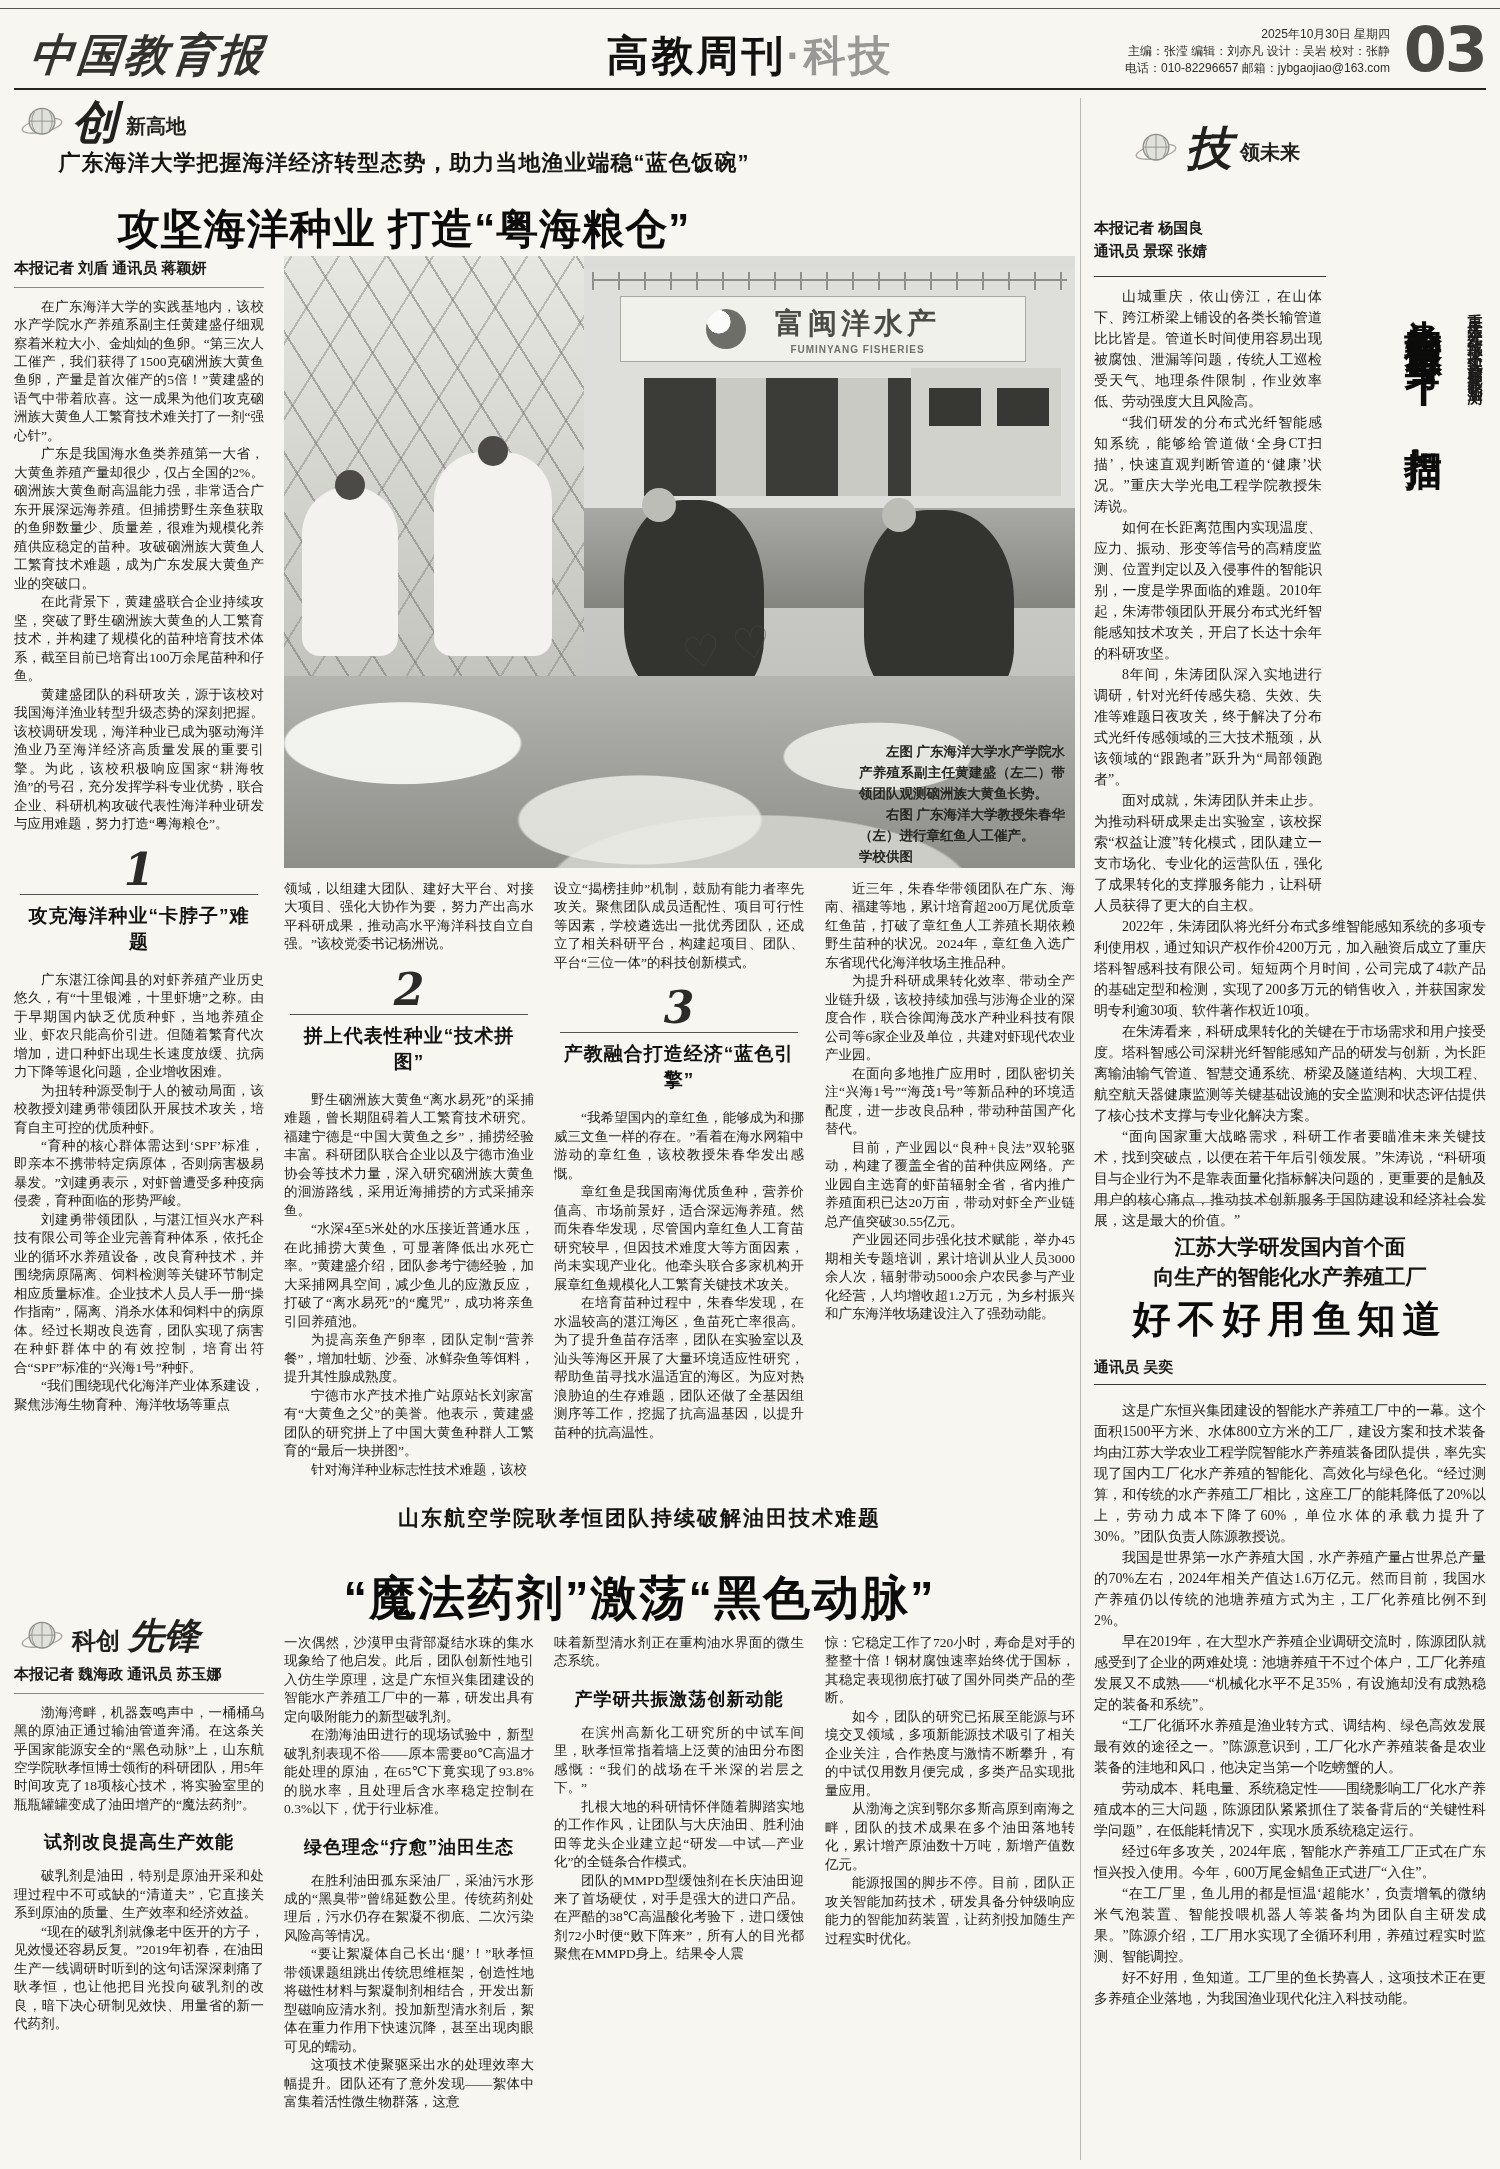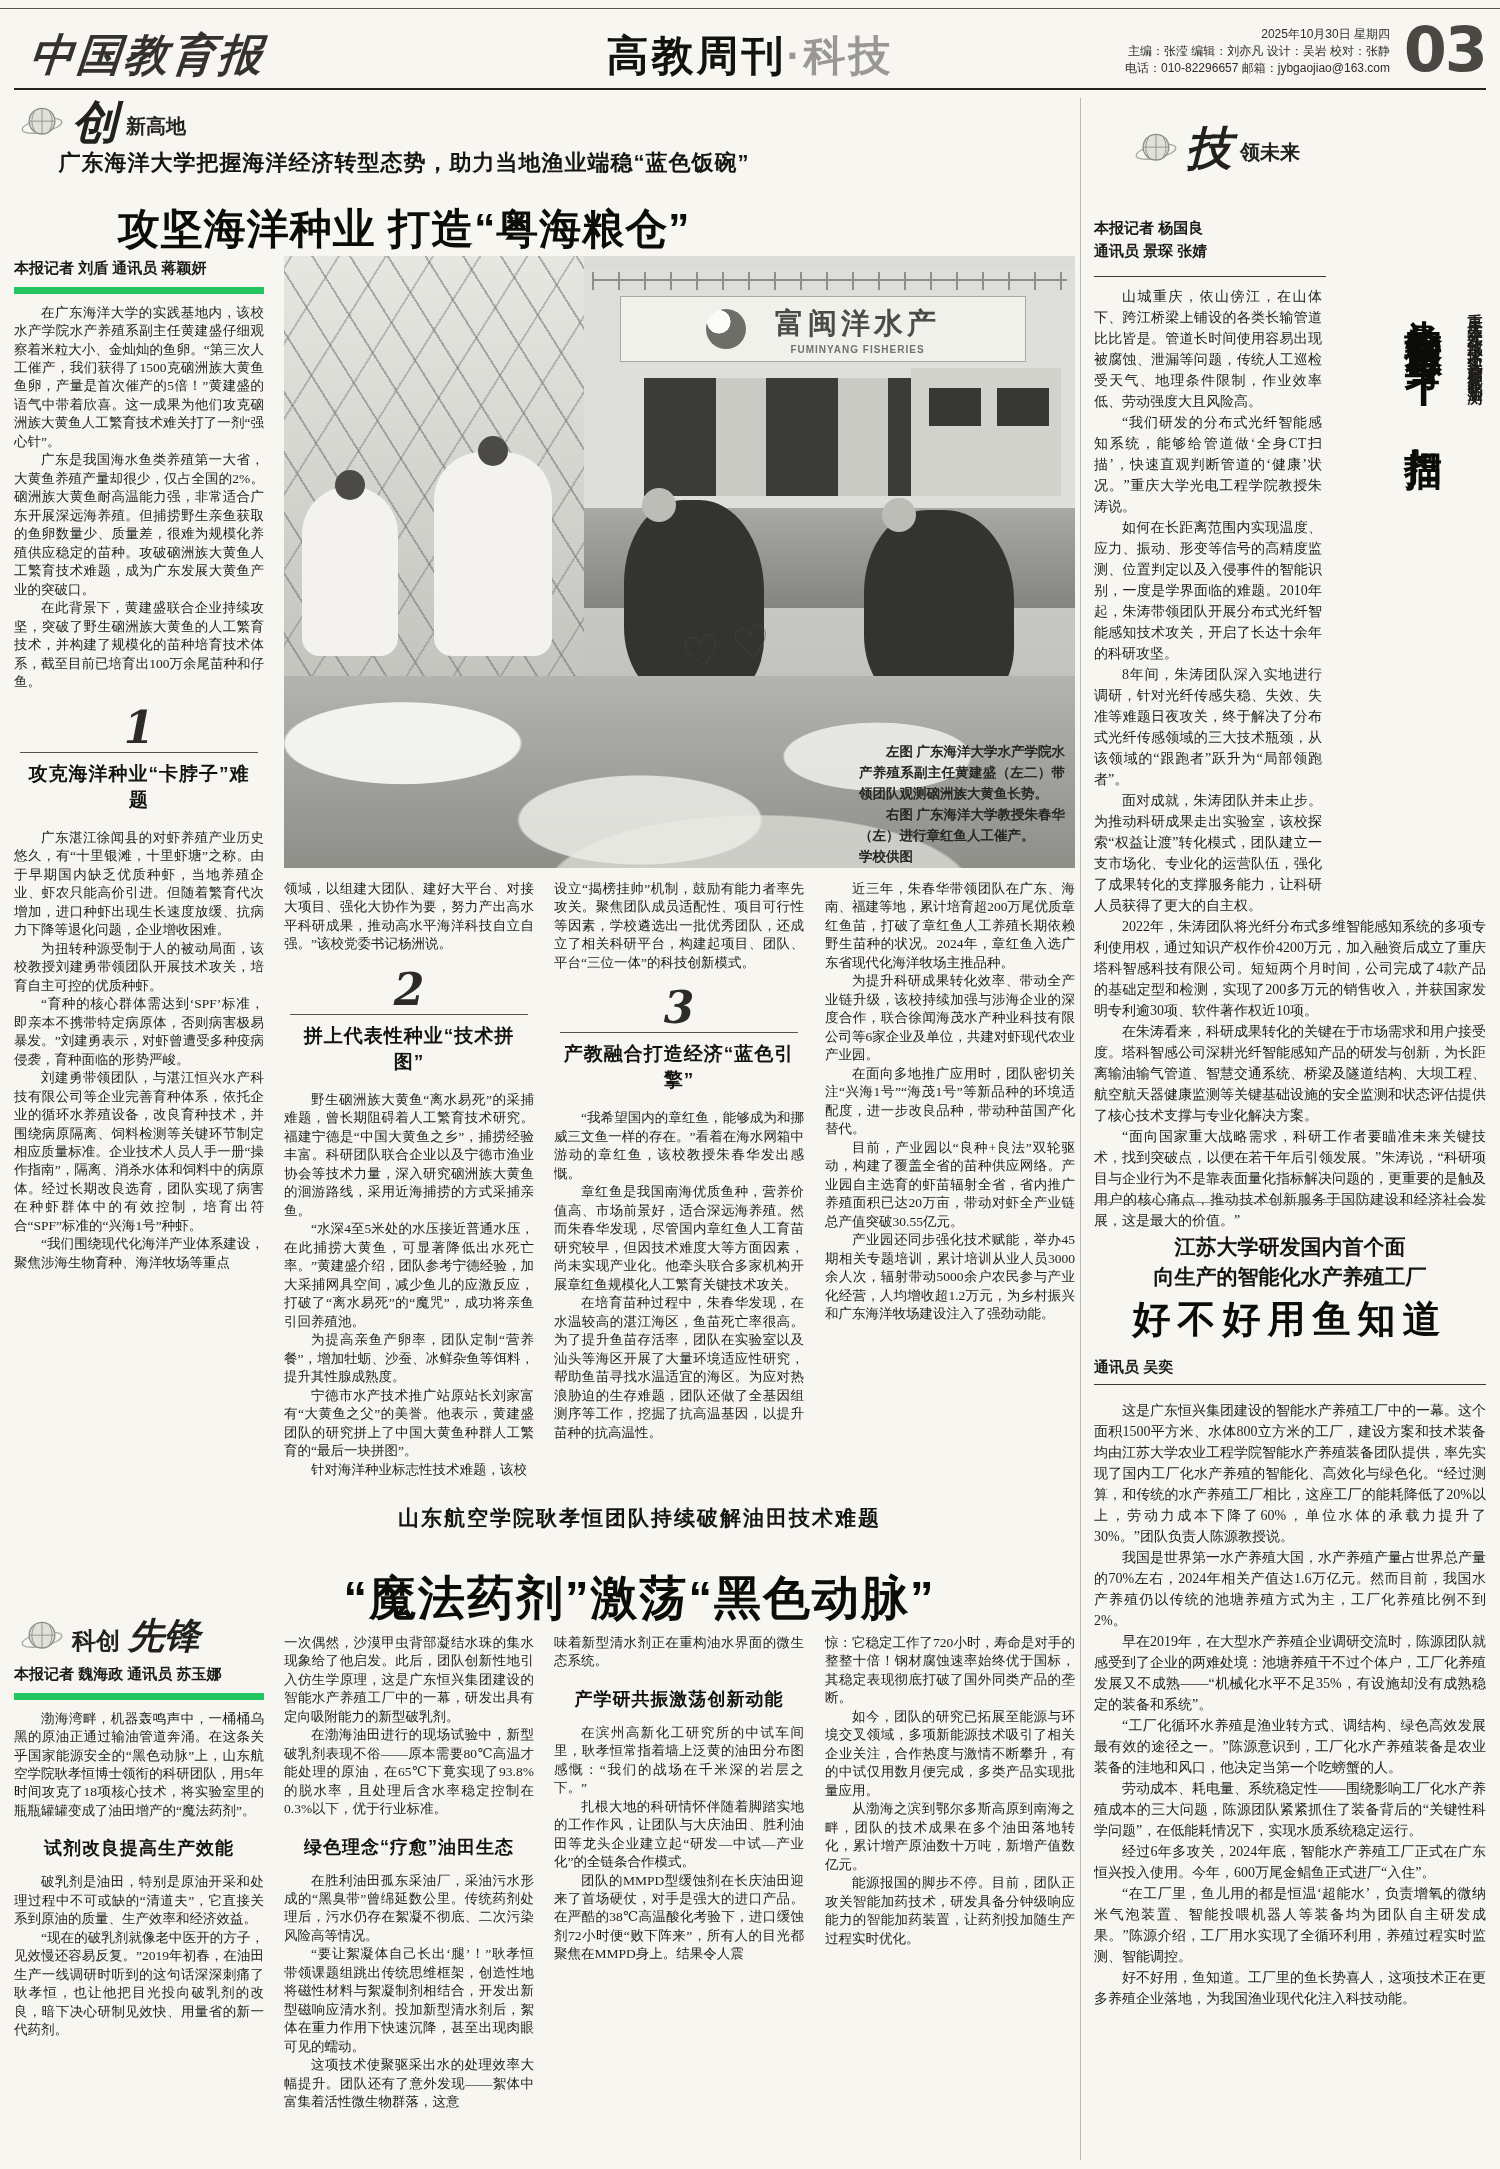--- a/index.html
+++ b/index.html
@@ -41,21 +41,21 @@
 
   
   .main-art{position:absolute;left:14px;top:98px;width:1061px;height:1505px;}
   .ma-badge{position:absolute;left:6px;top:2px;}
   .ma-kicker{position:absolute;left:0;top:50px;width:780px;text-align:center;
              font-family:"Liberation Sans",sans-serif;font-weight:600;font-size:22px;letter-spacing:1px;color:#161512;}
   .ma-headline{position:absolute;left:0;top:80px;width:780px;text-align:center;
              font-family:"Liberation Sans","DejaVu Sans",sans-serif;font-weight:900;font-size:42px;
              line-height:1.1;letter-spacing:1px;color:#0c0c0a;}
   .byline{font-family:"Liberation Sans",sans-serif;font-weight:700;font-size:15px;color:#1c1b18;
-          border-bottom:7px solid #22c55e;padding:2px 0 8px;margin-bottom:10px;}
+          border-bottom:1px solid #22c55e;padding:2px 0 8px;margin-bottom:10px;}
   .ma-col1{left:0;top:158px;width:250px;height:1348px;}
   .ma-col2{left:270px;top:782px;width:250px;height:596px;}
   .ma-col3{left:540px;top:782px;width:250px;height:596px;}
   .ma-col4{left:811px;top:782px;width:250px;height:596px;}
 
   .sec-unit{padding:14px 6px 6px;}
   .sec-num{font-family:"DejaVu Serif","Liberation Serif",serif;font-style:italic;font-weight:700;
            font-size:44px;line-height:1;text-align:center;color:#2c2b28;}
   .sec-rule{border:0;border-top:1px solid #55534e;margin:2px 0 8px;}
   .sec-title{margin:0 0 10px;font-family:"Liberation Sans",sans-serif;font-weight:700;font-size:19px;
@@ -178,20 +178,21 @@
     </div>
 
     <div class="ma-kicker">广东海洋大学把握海洋经济转型态势，助力当地渔业端稳“蓝色饭碗”</div>
     <h1 class="ma-headline">攻坚海洋种业 打造“粤海粮仓”</h1>
 
     <div class="col ma-col1 m-body">
       <div class="byline">本报记者 刘盾 通讯员 蒋颖妍</div>
       <p class="np">在广东海洋大学的实践基地内，该校水产学院水产养殖系副主任黄建盛仔细观察着米粒大小、金灿灿的鱼卵。“第三次人工催产，我们获得了1500克硇洲族大黄鱼鱼卵，产量是首次催产的5倍！”黄建盛的语气中带着欣喜。这一成果为他们攻克硇洲族大黄鱼人工繁育技术难关打了一剂“强心针”。</p>
       <p class="np">广东是我国海水鱼类养殖第一大省，大黄鱼养殖产量却很少，仅占全国的2%。硇洲族大黄鱼耐高温能力强，非常适合广东开展深远海养殖。但捕捞野生亲鱼获取的鱼卵数量少、质量差，很难为规模化养殖供应稳定的苗种。攻破硇洲族大黄鱼人工繁育技术难题，成为广东发展大黄鱼产业的突破口。</p>
       <p class="np">在此背景下，黄建盛联合企业持续攻坚，突破了野生硇洲族大黄鱼的人工繁育技术，并构建了规模化的苗种培育技术体系，截至目前已培育出100万余尾苗种和仔鱼。</p>
+      <p class="np">黄建盛团队的科研攻关，源于该校对我国海洋渔业转型升级态势的深刻把握。该校调研发现，海洋种业已成为驱动海洋渔业乃至海洋经济高质量发展的重要引擎。为此，该校积极响应国家“耕海牧渔”的号召，充分发挥学科专业优势，联合企业、科研机构攻破代表性海洋种业研发与应用难题，努力打造“粤海粮仓”。</p>
       <div class="sec-unit">
         <div class="sec-num">1</div>
         <hr class="sec-rule">
         <h3 class="sec-title">攻克海洋种业“卡脖子”难题</h3>
       </div>
       <p class="np">广东湛江徐闻县的对虾养殖产业历史悠久，有“十里银滩，十里虾塘”之称。由于早期国内缺乏优质种虾，当地养殖企业、虾农只能高价引进。但随着繁育代次增加，进口种虾出现生长速度放缓、抗病力下降等退化问题，企业增收困难。</p>
       <p class="np">为扭转种源受制于人的被动局面，该校教授刘建勇带领团队开展技术攻关，培育自主可控的优质种虾。</p>
       <p class="np">“育种的核心群体需达到‘SPF’标准，即亲本不携带特定病原体，否则病害极易暴发。”刘建勇表示，对虾曾遭受多种疫病侵袭，育种面临的形势严峻。</p>
       <p class="np">刘建勇带领团队，与湛江恒兴水产科技有限公司等企业完善育种体系，依托企业的循环水养殖设备，改良育种技术，并围绕病原隔离、饲料检测等关键环节制定相应质量标准。企业技术人员人手一册“操作指南”，隔离、消杀水体和饲料中的病原体。经过长期改良选育，团队实现了病害在种虾群体中的有效控制，培育出符合“SPF”标准的“兴海1号”种虾。</p>
       <p class="np">“我们围绕现代化海洋产业体系建设，聚焦涉海生物育种、海洋牧场等重点</p>

